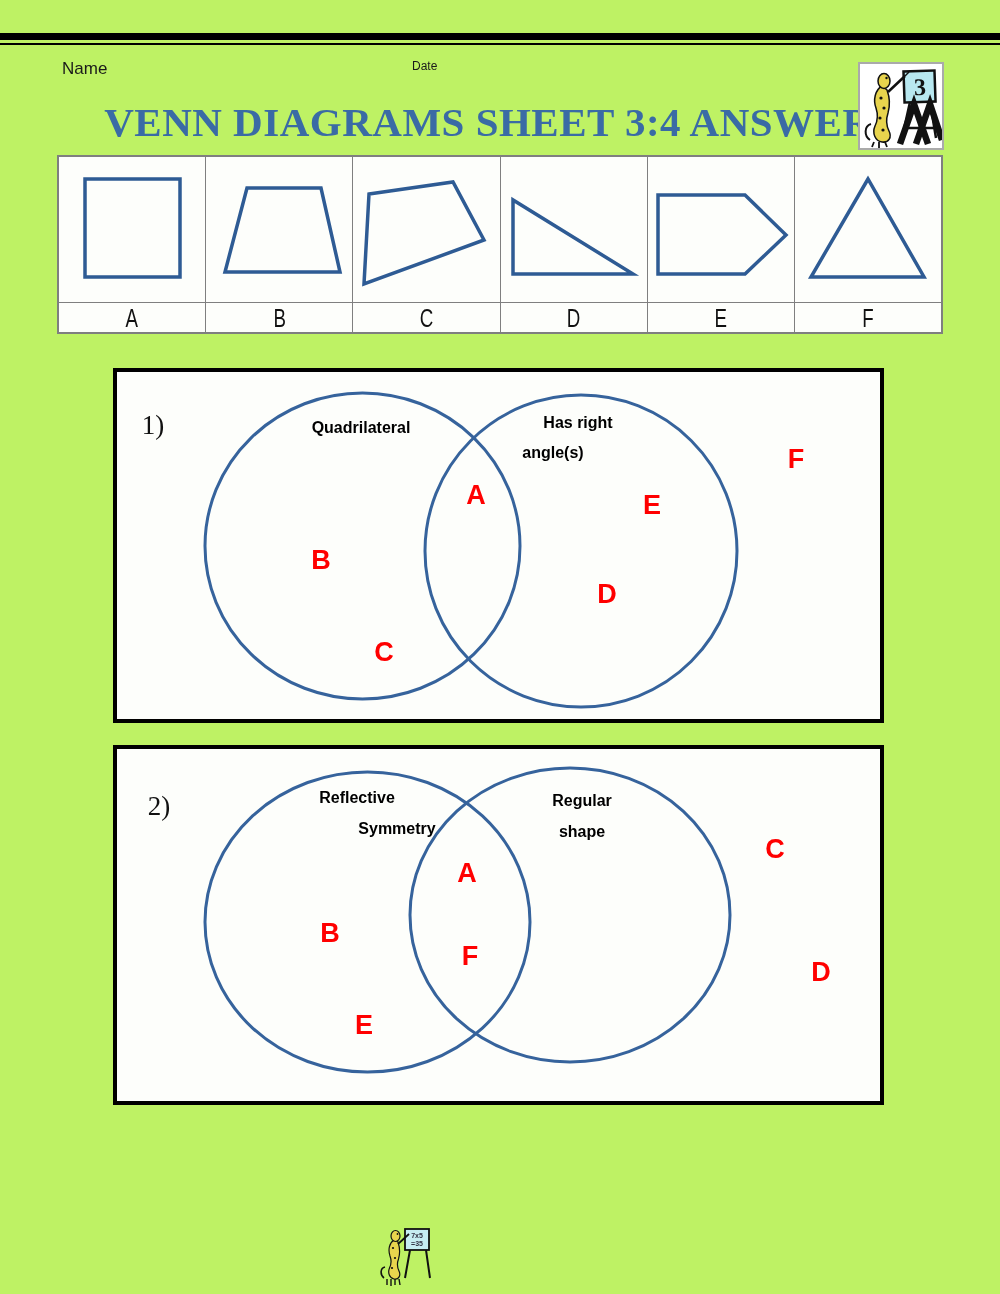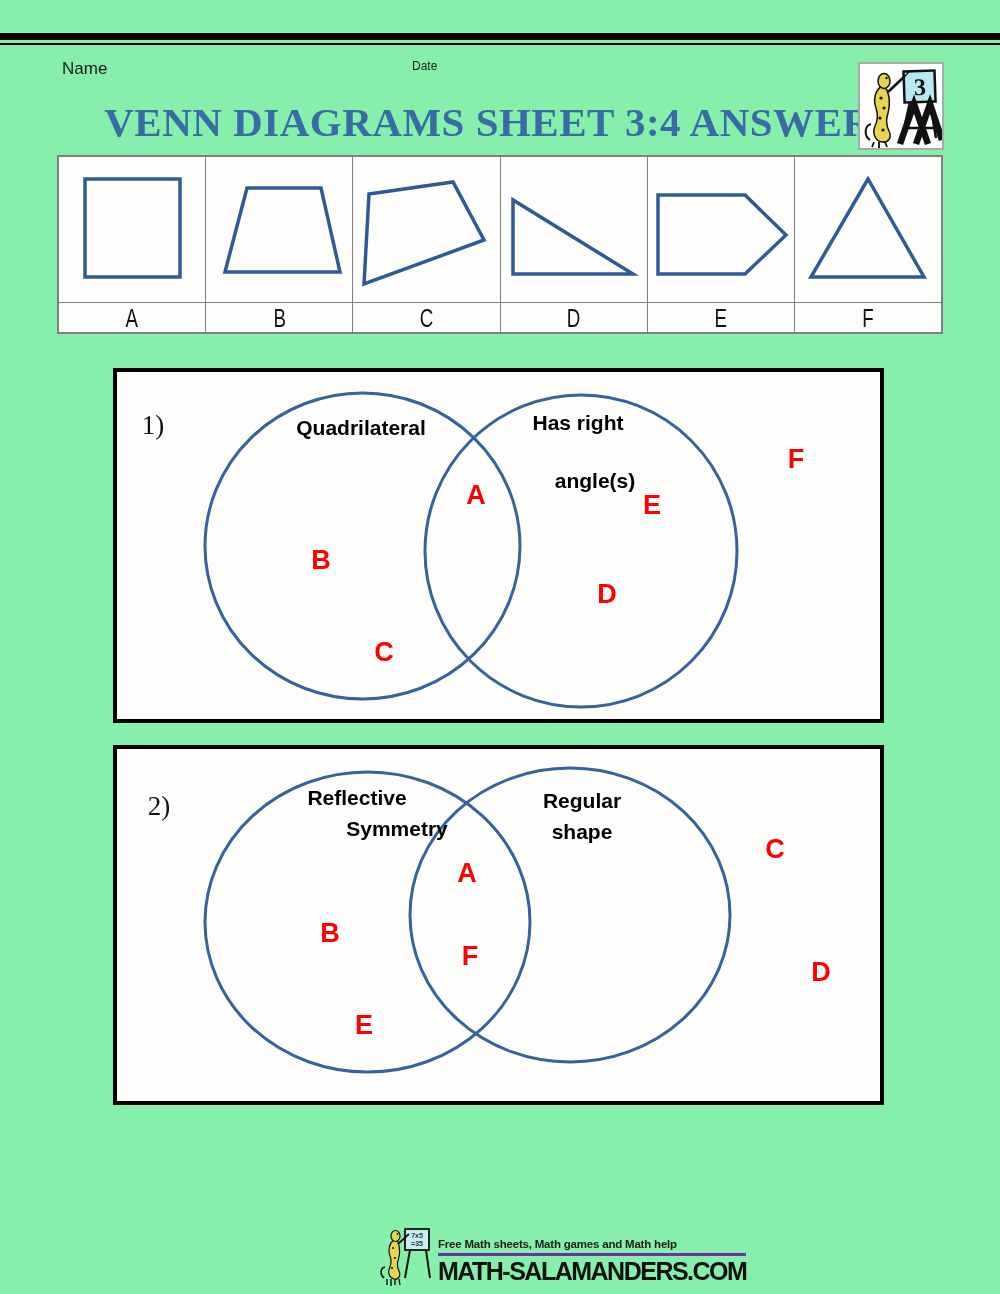--- a/index.html
+++ b/index.html
@@ -1,19 +1,19 @@
 <!DOCTYPE html>
 <html><head>
 <meta charset="utf-8">
 <style>
   * { margin:0; padding:0; box-sizing:border-box; }
   body { background:#ffffff; }
   .page {
     position:relative; width:1000px; height:1294px;
-    background:#86efac; overflow:hidden;
+    background:#bef264; overflow:hidden;
     font-family:"Liberation Sans", sans-serif; color:#1a1a1a;
   }
   .rule-thick { position:absolute; left:0; top:33px; width:100%; height:7px; background:#000; }
   .rule-thin  { position:absolute; left:0; top:43px; width:100%; height:2px; background:#000; }
   .name-label { position:absolute; left:62px; top:59px; font-size:17px; }
   .date-label { position:absolute; left:412px; top:59px; font-size:12px; }
   .sheet-title {
     position:absolute; left:0; top:98px; width:1000px; text-align:center;
     font-family:"Liberation Serif", serif; font-weight:600;
     font-size:41px; letter-spacing:0.5px; color:#3A6BA5; white-space:nowrap;
@@ -36,21 +36,21 @@
   
   .venn-box { position:absolute; left:113px; width:771px; border:4px solid #000; background:#FDFEFB; }
   .venn1 { top:368px; height:355px; }
   .venn2 { top:745px; height:360px; }
   .venn-svg { position:absolute; left:0; top:0; }
   .q-number {
     position:absolute; font-family:"Liberation Serif", serif; font-size:27px; color:#111;
     transform:translate(-50%,-50%); white-space:nowrap;
   }
   .set-label {
-    position:absolute; transform:translate(-50%,-50%); font-weight:700; font-size:21px;
+    position:absolute; transform:translate(-50%,-50%); font-weight:700; font-size:16px;
     color:#000; white-space:nowrap;
   }
   .red-letter {
     position:absolute; transform:translate(-50%,-50%); font-weight:700; font-size:27px;
     color:#FF0000; white-space:nowrap;
   }
   
   .footer { position:absolute; left:378px; top:1226px; display:flex; align-items:flex-start; }
   .footer-text-col { margin-left:2px; padding-top:12px; }
   .footer-tagline { font-size:11.5px; font-weight:700; color:#1a1a1a; letter-spacing:-0.2px; white-space:nowrap; }
@@ -155,21 +155,21 @@
   </div>
 
   <div class="venn-box venn1">
     <svg class="venn-svg" width="763" height="347" viewBox="0 0 763 347">
       <ellipse cx="245.5" cy="174" rx="157.5" ry="153" fill="none" stroke="#36639C" stroke-width="3"></ellipse>
       <ellipse cx="464" cy="179" rx="156" ry="156" fill="none" stroke="#36639C" stroke-width="3"></ellipse>
     </svg>
     <div class="q-number" style="left:36px; top:53px;">1)</div>
     <div class="set-label" style="left:244px; top:56px;">Quadrilateral</div>
     <div class="set-label" style="left:461px; top:51px;">Has right</div>
-    <div class="set-label" style="left:478px; top:81px;margin-top:28px;">angle(s)</div>
+    <div class="set-label" style="left:436px; top:81px;">angle(s)</div>
     <div class="red-letter" style="left:359px; top:123px;">A</div>
     <div class="red-letter" style="left:204px; top:188px;">B</div>
     <div class="red-letter" style="left:267px; top:280px;">C</div>
     <div class="red-letter" style="left:535px; top:133px;">E</div>
     <div class="red-letter" style="left:490px; top:222px;">D</div>
     <div class="red-letter" style="left:679px; top:87px;">F</div>
   </div>
 
   <div class="venn-box venn2">
     <svg class="venn-svg" width="763" height="352" viewBox="0 0 763 352">
@@ -198,20 +198,15 @@
       <path d="M6 52 C2 49 2 42 7 41" stroke="#111" stroke-width="1.6" fill="none"></path>
       <path d="M16 14 C11 17 10 24 12 30 C13.5 34 13.5 38 11.5 42 C9.5 47 11.5 52 16 53 C21 54 23 49 21 45 C19 41 19 37 20.5 33 C22 28 22 22 20 16 Z" fill="#E8D44D" stroke="#111" stroke-width="1.2"></path>
       <ellipse cx="17.5" cy="10" rx="4.5" ry="5.5" fill="#E8D44D" stroke="#111" stroke-width="1.2"></ellipse>
       <circle cx="19.5" cy="8" r="0.9" fill="#111"></circle>
       <path d="M20 18 L31 8" stroke="#111" stroke-width="1.8" fill="none"></path>
       <circle cx="15" cy="22" r="1.1" fill="#111"></circle>
       <circle cx="17" cy="32" r="1.1" fill="#111"></circle>
       <circle cx="14" cy="42" r="1.1" fill="#111"></circle>
       <path d="M9 53 L9 59 M13 53 L13 60 M17 53 L17 59 M21 53 L22 59" stroke="#111" stroke-width="1.4" fill="none"></path>
     </svg>
-    <div class="footer-text-col">
-      <div class="footer-tagline">Free Math sheets, Math games and Math help</div>
-      <div class="footer-rule"></div>
-      <div class="footer-site">MATH-SALAMANDERS.COM</div>
-    </div>
   </div>
 
 </div>
 
 </body></html>

